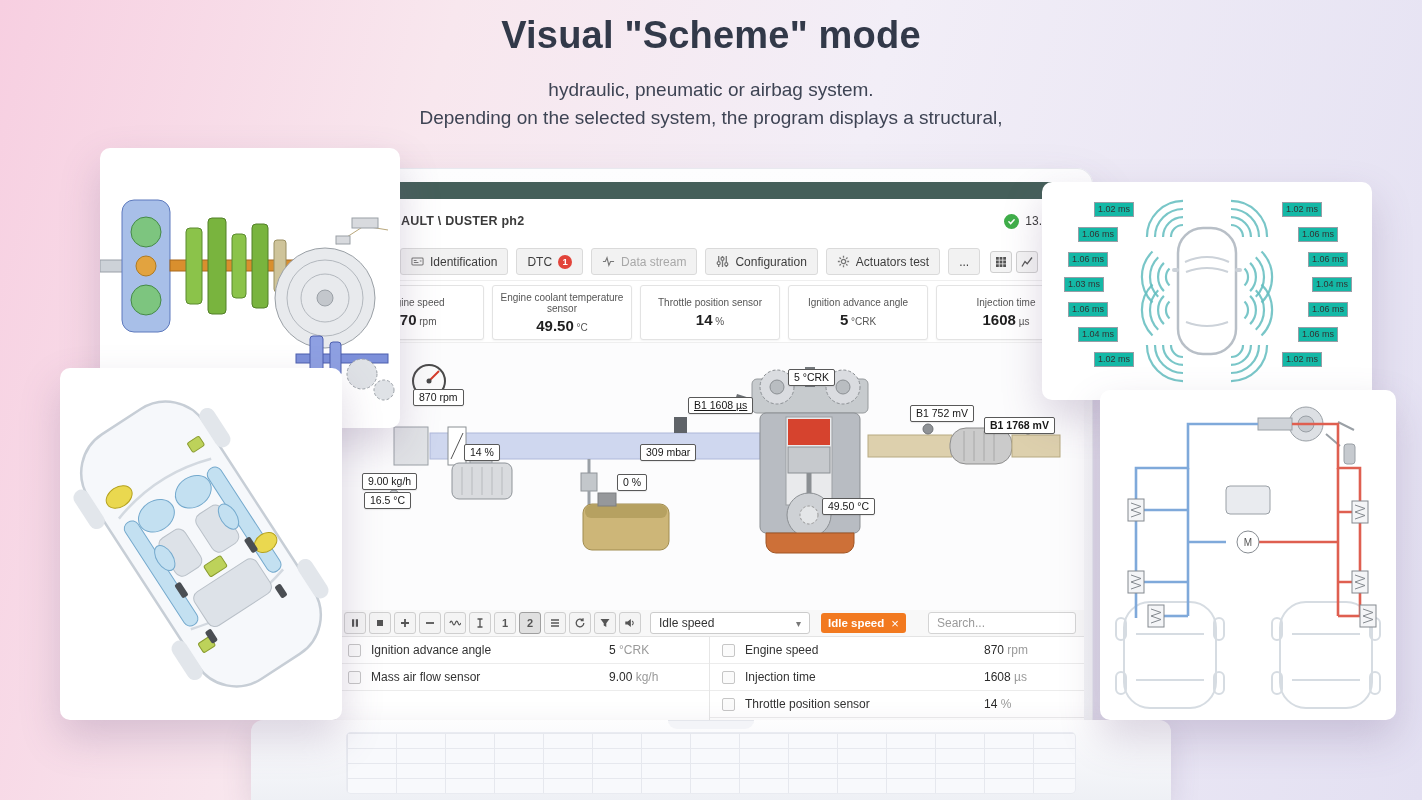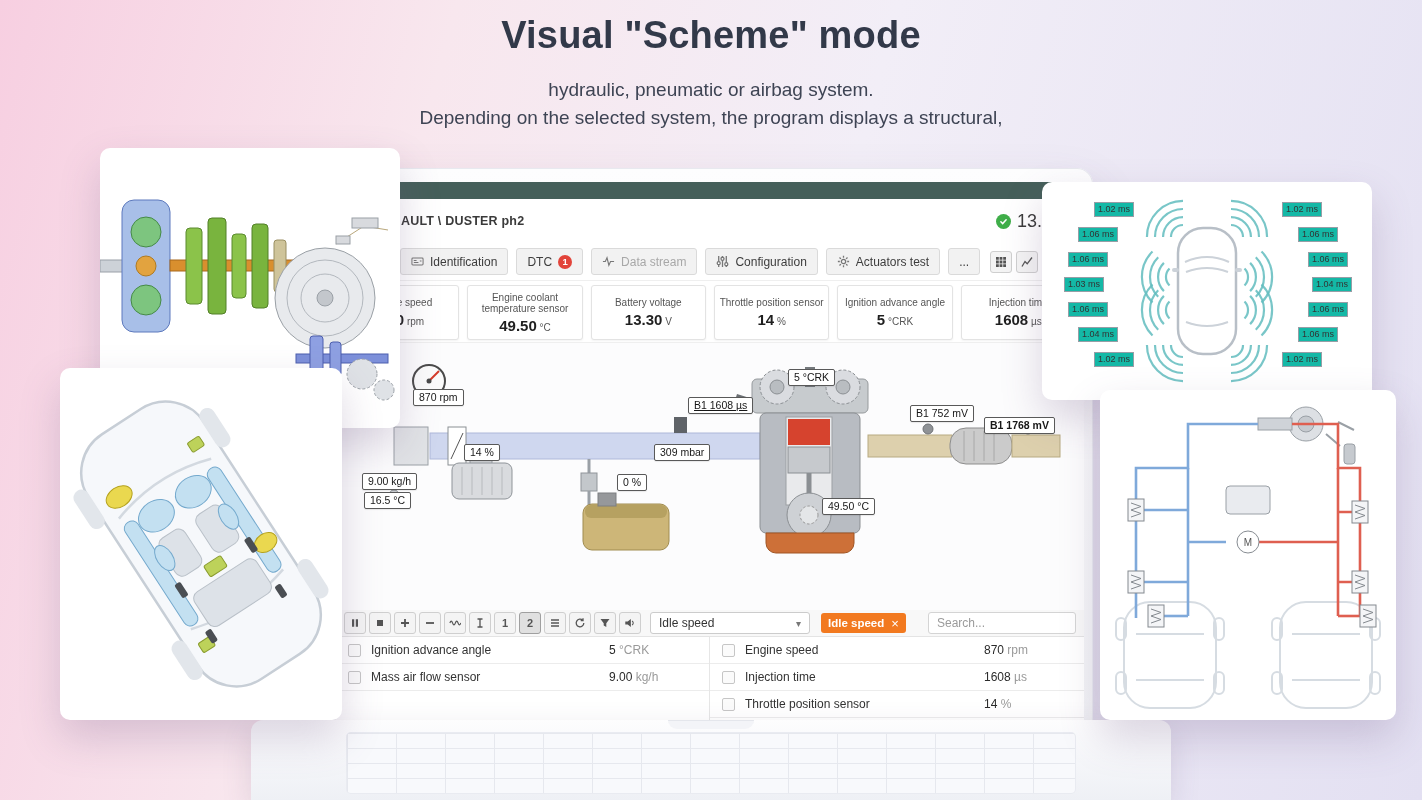--- a/index.html
+++ b/index.html
@@ -14,21 +14,21 @@
   
   .screen{position:absolute;left:327px;top:168px;width:766px;height:556px;background:linear-gradient(180deg,#fdfdfe,#f2f3f6);
     border-radius:16px 16px 0 0;box-shadow:0 24px 50px rgba(90,70,110,.18),0 0 0 1px #e8e9ef inset;}
   .screen-content{position:absolute;left:9px;top:14px;width:748px;height:542px;background:#fff;overflow:hidden;}
   .topbar{position:absolute;left:0;top:0;right:0;height:17px;background:#455f5a;}
   .crumb-row{position:absolute;left:0;top:17px;right:0;height:44px;display:flex;align-items:center;background:#fff;border-bottom:1px solid #eee;}
   .crumb{margin-left:38px;font-size:12.5px;font-weight:700;color:#3a3a3a;letter-spacing:.2px;white-space:nowrap;}
   .crumb-status{position:absolute;right:42px;display:flex;align-items:center;gap:6px;}
   .okcirc{width:15px;height:15px;border-radius:50%;background:#3fae49;display:flex;align-items:center;justify-content:center;}
   .okcirc svg{width:9px;height:9px;display:block;}
-  .status-time{font-size:18px;color:#3a3a3a;}
+  .status-time{font-size:12px;color:#3a3a3a;}
 
   .tabbar{position:absolute;left:0;top:61px;right:0;height:38px;display:flex;align-items:center;gap:8px;
     padding-left:64px;padding-right:46px;background:#fff;border-bottom:1px solid #efefef;box-sizing:border-box;}
   .tab{display:inline-flex;align-items:center;gap:6px;height:25px;padding:0 10px;background:#f2f2f2;border:1px solid #dadada;
     border-radius:3px;font-size:12px;color:#3d3d3d;white-space:nowrap;}
   .tab.muted{color:#a8a8a8;}
   .icn{display:flex;color:#777;}
   .icn svg{width:13px;height:13px;display:block;}
   .badge{min-width:14px;height:14px;border-radius:8px;background:#e2443a;color:#fff;font-size:9.5px;font-weight:700;
     display:flex;align-items:center;justify-content:center;padding:0 3px;box-sizing:border-box;}
@@ -176,24 +176,20 @@
       <div class="sensors" id="sensorCards">
           <div class="scard">
             <div class="scard-t">Engine speed</div>
             <div class="scard-v"><span class="num">870</span><span class="unit">&nbsp;rpm</span></div>
           </div>
           <div class="scard">
             <div class="scard-t">Engine coolant temperature sensor</div>
             <div class="scard-v"><span class="num">49.50</span><span class="unit">&nbsp;°C</span></div>
           </div>
           <div class="scard">
-            <div class="scard-t">Battery voltage</div>
-            <div class="scard-v"><span class="num">13.30</span><span class="unit">&nbsp;V</span></div>
-          </div>
-          <div class="scard">
             <div class="scard-t">Throttle position sensor</div>
             <div class="scard-v"><span class="num">14</span><span class="unit">&nbsp;%</span></div>
           </div>
           <div class="scard">
             <div class="scard-t">Ignition advance angle</div>
             <div class="scard-v"><span class="num">5</span><span class="unit">&nbsp;°CRK</span></div>
           </div>
           <div class="scard">
             <div class="scard-t">Injection time</div>
             <div class="scard-v"><span class="num">1608</span><span class="unit">&nbsp;µs</span></div>
@@ -255,21 +251,21 @@
           <circle cx="692" cy="86" r="5" fill="#8f9296" stroke="#6f7276"></circle>
         </svg>
         <div id="diagramLabels">
             <div class="dlabel" style="left: 77px; top: 46px;">870 rpm</div>
             <div class="dlabel" style="left: 352px; top: 54px; text-decoration: underline;">B1 1608 µs</div>
             <div class="dlabel" style="left: 452px; top: 26px;">5 °CRK</div>
             <div class="dlabel" style="left: 574px; top: 62px;">B1 752 mV</div>
             <div class="dlabel" style="left: 648px; top: 74px; font-weight: bold;">B1 1768 mV</div>
             <div class="dlabel" style="left: 26px; top: 130px;">9.00 kg/h</div>
             <div class="dlabel" style="left: 128px; top: 101px;">14 %</div>
-            <div class="dlabel" style="left: 318px; top: 101px;">309 mbar</div>
+            <div class="dlabel" style="left: 304px; top: 101px;">309 mbar</div>
             <div class="dlabel" style="left: 281px; top: 131px;">0 %</div>
             <div class="dlabel" style="left: 28px; top: 149px;">16.5 °C</div>
             <div class="dlabel" style="left: 486px; top: 155px;">49.50 °C</div>
           </div>
       </div>
 
       <div class="tbar">
         <span id="tbButtons" style="display:contents"><div class="ibtn">
               <svg viewBox="0 0 12 12" fill="currentColor">
                 <path d="M3 2.2h2.2v7.6H3zM6.8 2.2H9v7.6H6.8z"></path>

